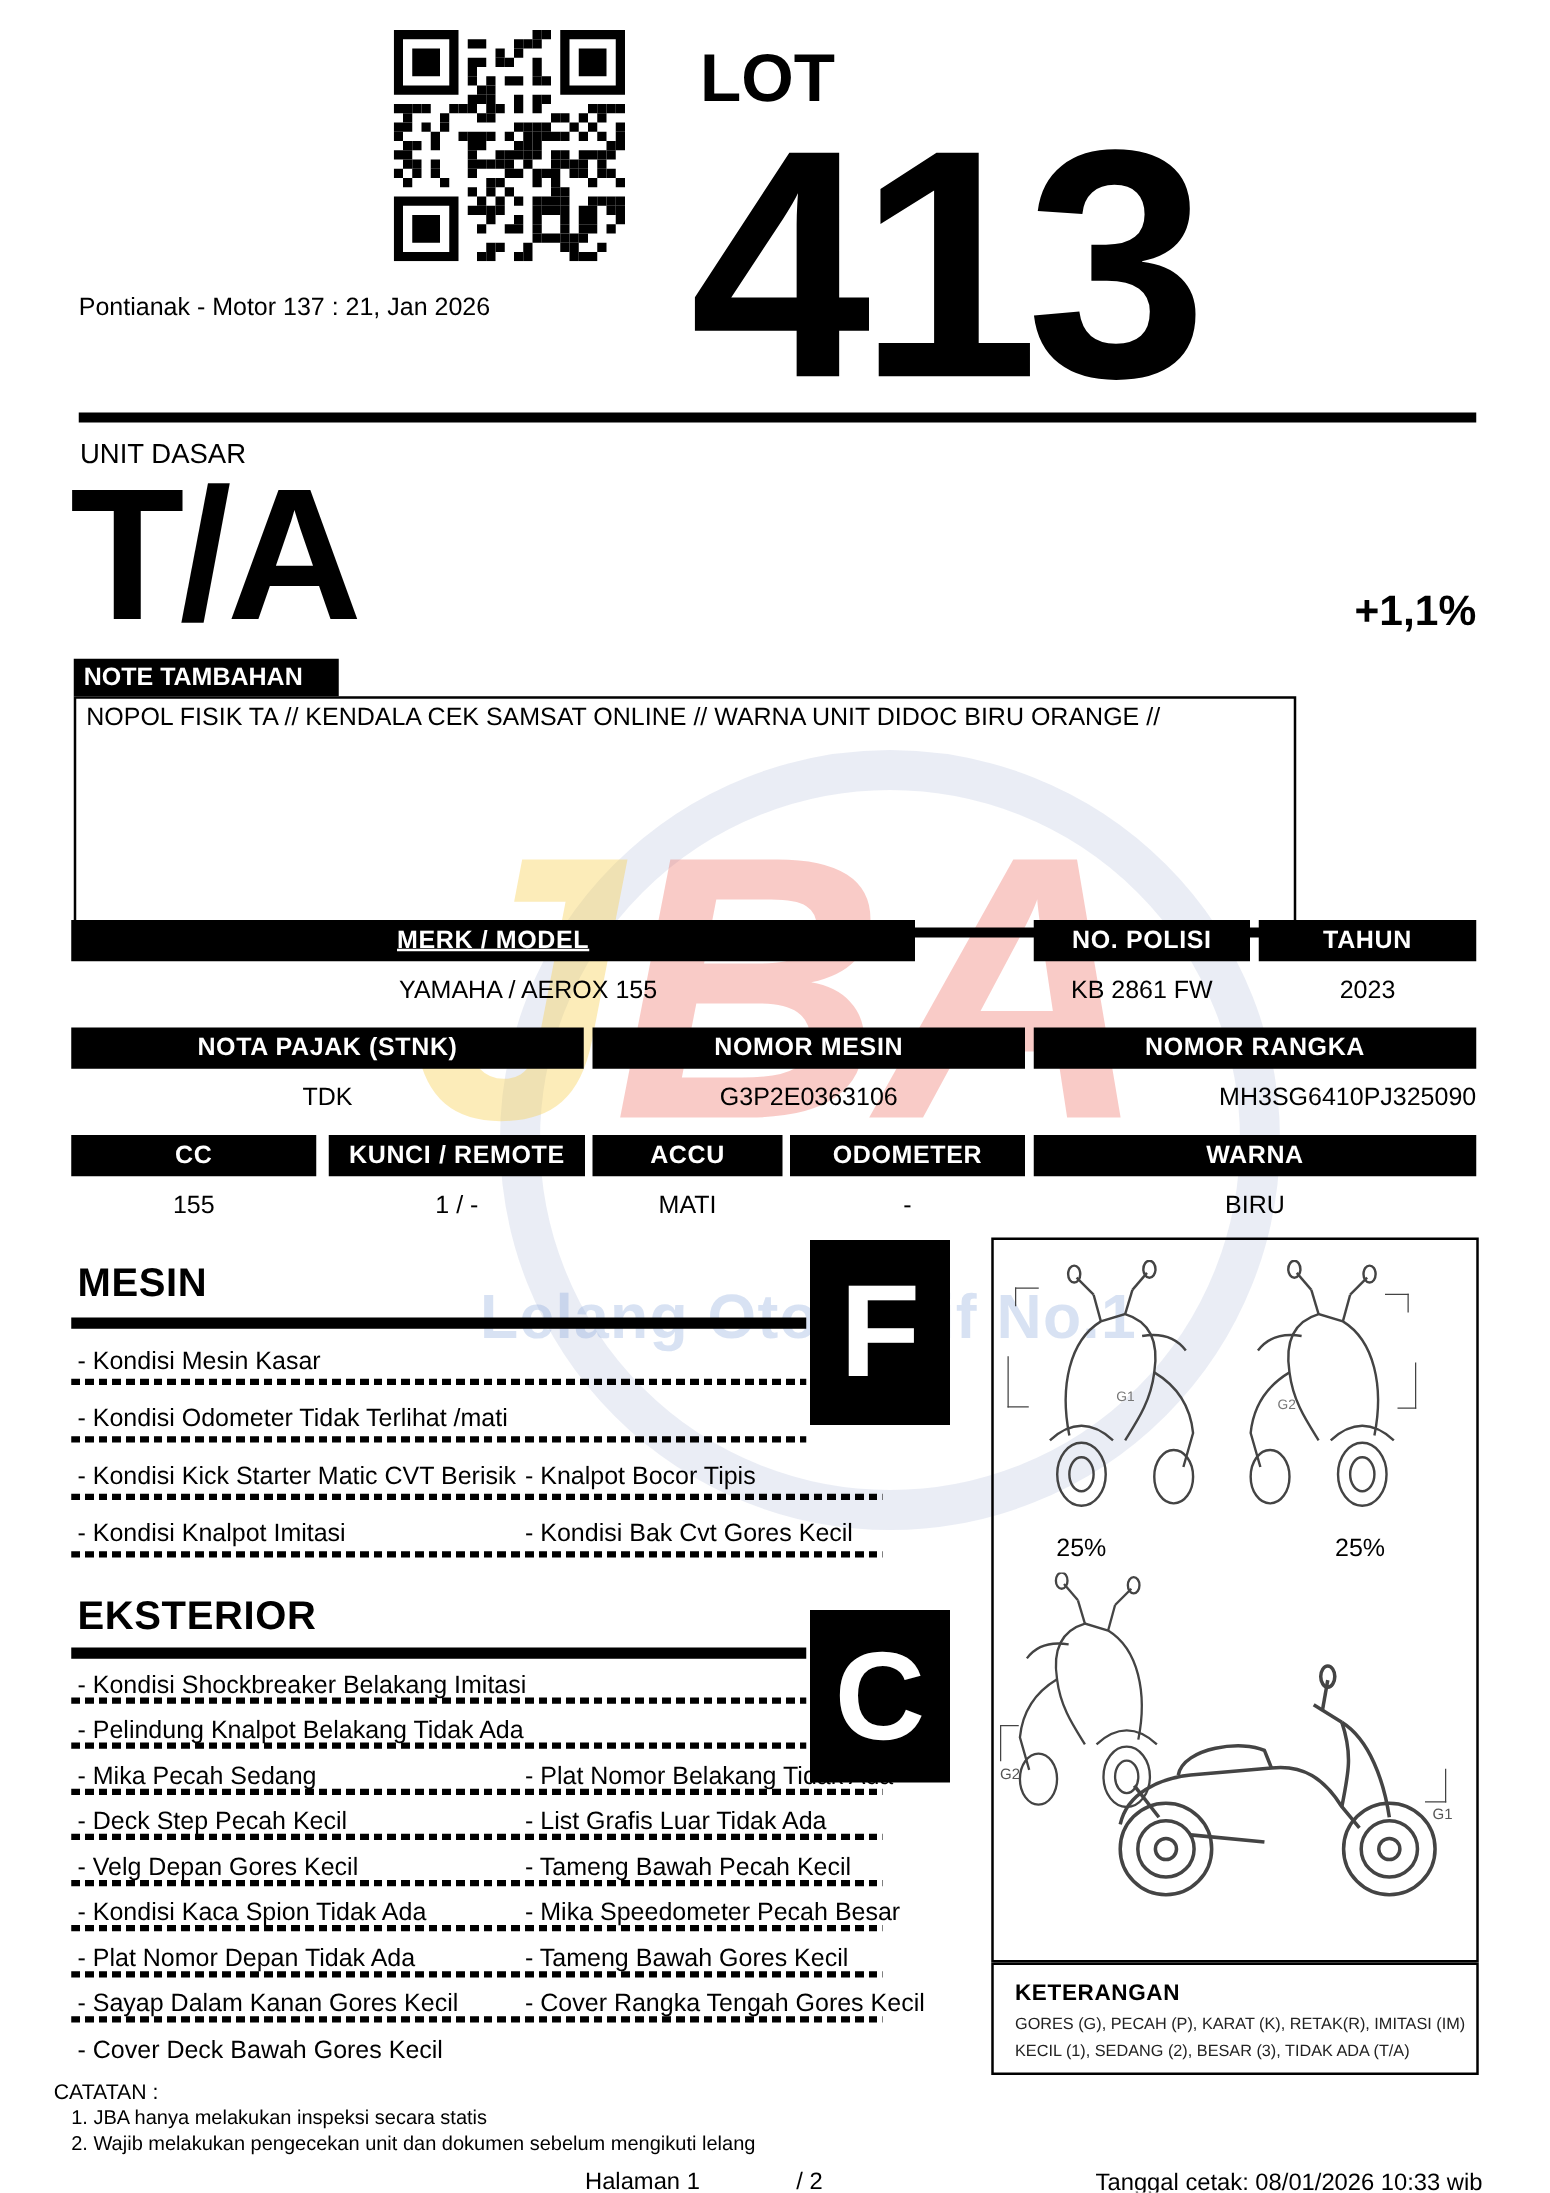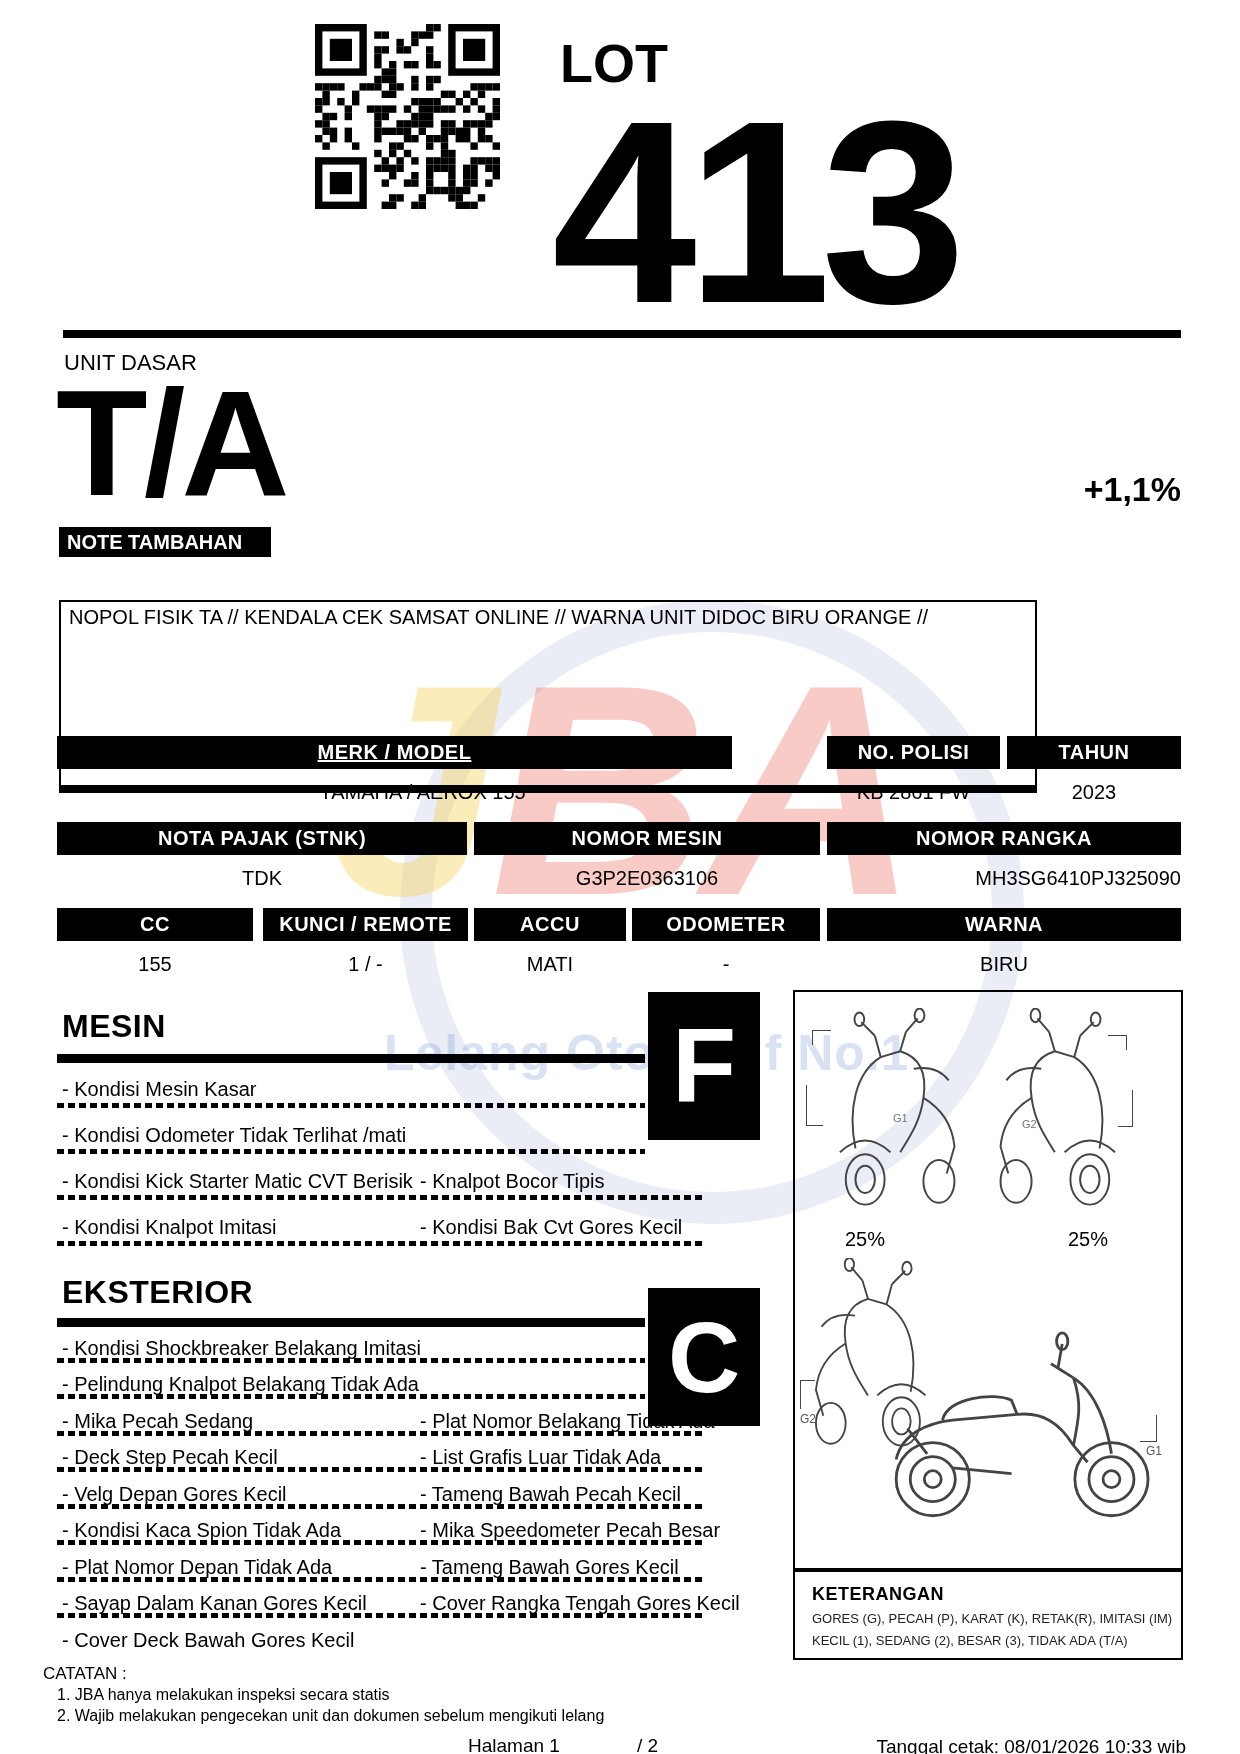--- a/index.html
+++ b/index.html
@@ -256,31 +256,32 @@
       <rect x="0" y="133.20000000000002" width="51.800000000000004" height="51.800000000000004" fill="#000"></rect>
       <rect x="7.4" y="140.60000000000002" width="37" height="37" fill="#fff"></rect>
       <rect x="14.8" y="148.00000000000003" width="22.200000000000003" height="22.200000000000003" fill="#000"></rect>
     </svg>
 </div>
 
 <div class="abs nowrap" style="left:560px;top:36px;font-size:54px;font-weight:bold;line-height:1;">LOT</div>
 <div class="abs nowrap" style="left:552px;top:82px;font-size:260px;font-weight:bold;line-height:1;letter-spacing:-10px;">413</div>
 
 <div class="abs" style="left:63px;top:232px;font-size:20px;line-height:29px;">
+  <div>Pontianak - Motor 137 : 21, Jan 2026</div>
 </div>
 
 <div class="abs" style="left:63px;top:330px;width:1118px;height:8px;background:#000;"></div>
 
 <div class="abs nowrap" style="left:64px;top:350px;font-size:22px;">UNIT DASAR</div>
 <div class="abs nowrap" style="left:56px;top:368px;font-size:150px;font-weight:bold;line-height:1;letter-spacing:-4px;">T/A</div>
 <div class="abs nowrap" style="left:981px;top:470px;width:200px;text-align:right;font-size:34px;font-weight:bold;">+1,1%</div>
 
 <div class="abs" style="left:59px;top:527px;width:212px;height:30px;background:#000;color:#fff;
             font-weight:bold;font-size:20px;line-height:30px;padding-left:8px;box-sizing:border-box;">NOTE TAMBAHAN</div>
-<div class="abs" style="left:59px;top:557px;width:978px;height:193px;border:2px solid #000;border-bottom-width:8px;box-sizing:border-box;margin-top:43px;">
+<div class="abs" style="left:59px;top:557px;width:978px;height:193px;border:2px solid #000;border-bottom-width:8px;box-sizing:border-box;">
   <div style="padding:4px 8px;font-size:20px;">NOPOL FISIK TA // KENDALA CEK SAMSAT ONLINE // WARNA UNIT DIDOC BIRU ORANGE //</div>
 </div>
 
 <div class="hdr" style="left:57px;top:736px;width:675px;text-decoration:underline;">MERK / MODEL</div>
 <div class="hdr" style="left:827px;top:736px;width:173px;">NO. POLISI</div>
 <div class="hdr" style="left:1007px;top:736px;width:174px;">TAHUN</div>
 <div class="val" style="left:41px;top:781px;width:763px;">YAMAHA / AEROX 155</div>
 <div class="val" style="left:827px;top:781px;width:173px;">KB 2861 FW</div>
 <div class="val" style="left:1007px;top:781px;width:174px;">2023</div>
 

